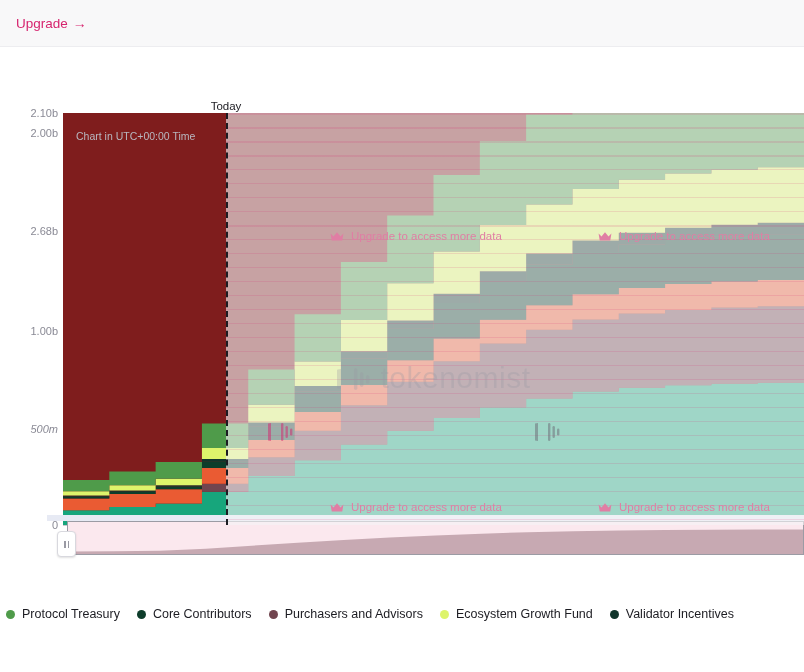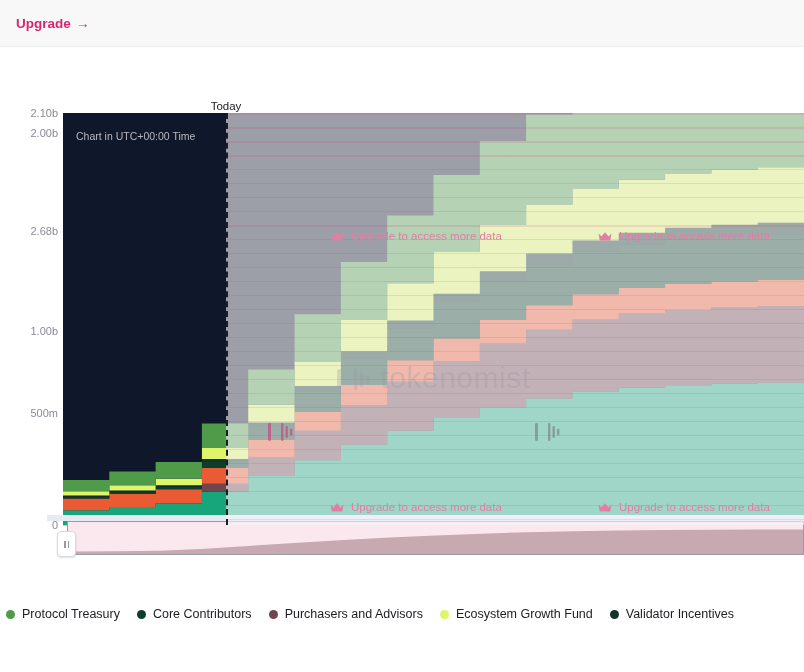--- a/index.html
+++ b/index.html
@@ -26,36 +26,35 @@
     color: #1c1c22;
     letter-spacing: -0.1px;
   }
   .banner-cta {
     display: flex;
     align-items: flex-start;
     gap: 5px;
     font-size: 13.5px;
     color: #d6246e;
     cursor: pointer;
-    font-weight: bold;
   }
   .banner-cta .arrow { font-size: 14px; line-height: 1; }
 
   
   .chart-wrap {
     position: relative;
     width: 804px;
     height: 450px;
   }
   .plot {
     position: absolute;
     left: 63px; top: 66px;
     width: 741px; height: 412px;
     overflow: hidden;
-    background: #0f172a;
+    background: #7f1d1d;
   }
   .plot-border-left {
     position: absolute;
     left: 63px; top: 66px;
     width: 1px; height: 412px;
     background: #c9c9cf;
   }
   .plot-axis-bottom {
     position: absolute;
     left: 63px; top: 478px;
@@ -259,21 +258,21 @@
   <span class="banner-cta">
     <span>Upgrade</span>
     <span class="arrow">→</span>
   </span>
 </div>
 
 <div class="chart-wrap">
 
   <div class="ylabels">
       <div class="ylabel" style="top: 478px;">0</div>
-      <div class="ylabel" style="top: 366px;">500m</div>
+      <div class="ylabel" style="top: 382px; font-style: italic;">500m</div>
       <div class="ylabel" style="top: 275px; margin-top: 9px;">1.00b</div>
       <div class="ylabel" style="top: 183.714px;">2.68b</div>
       <div class="ylabel" style="top: 85.619px;">2.00b</div>
       <div class="ylabel" style="top: 66px;">2.10b</div>
     </div>
   <div id="gridlines">
       <div class="gridline" style="top: 478px;"></div>
       <div class="gridline" style="top: 380px;"></div>
       <div class="gridline" style="top: 282px;"></div>
       <div class="gridline" style="top: 184px;"></div>

